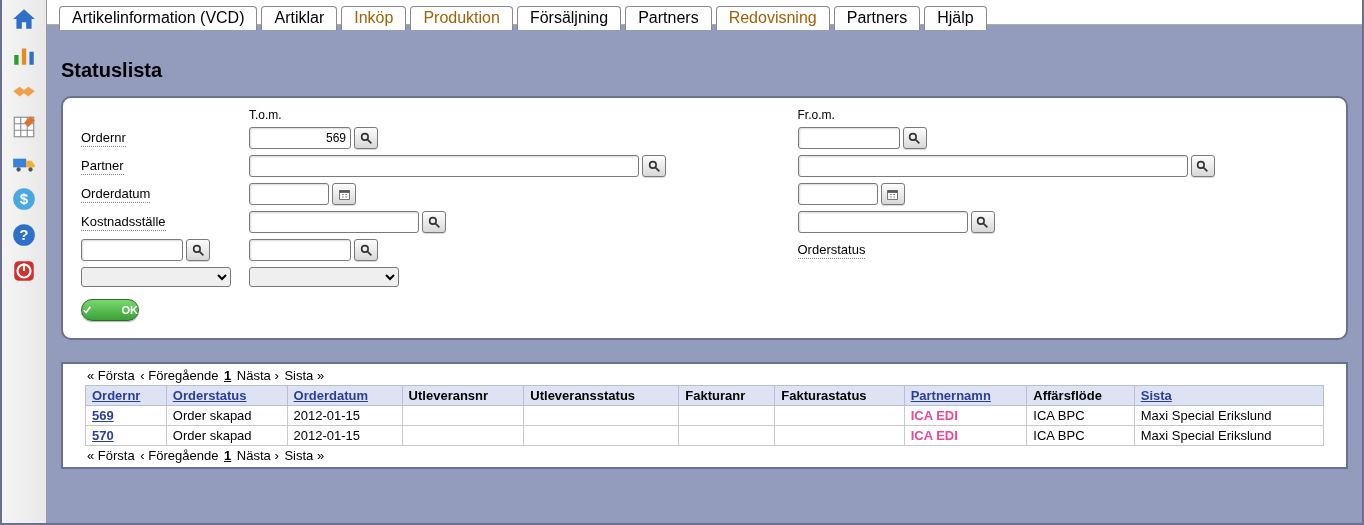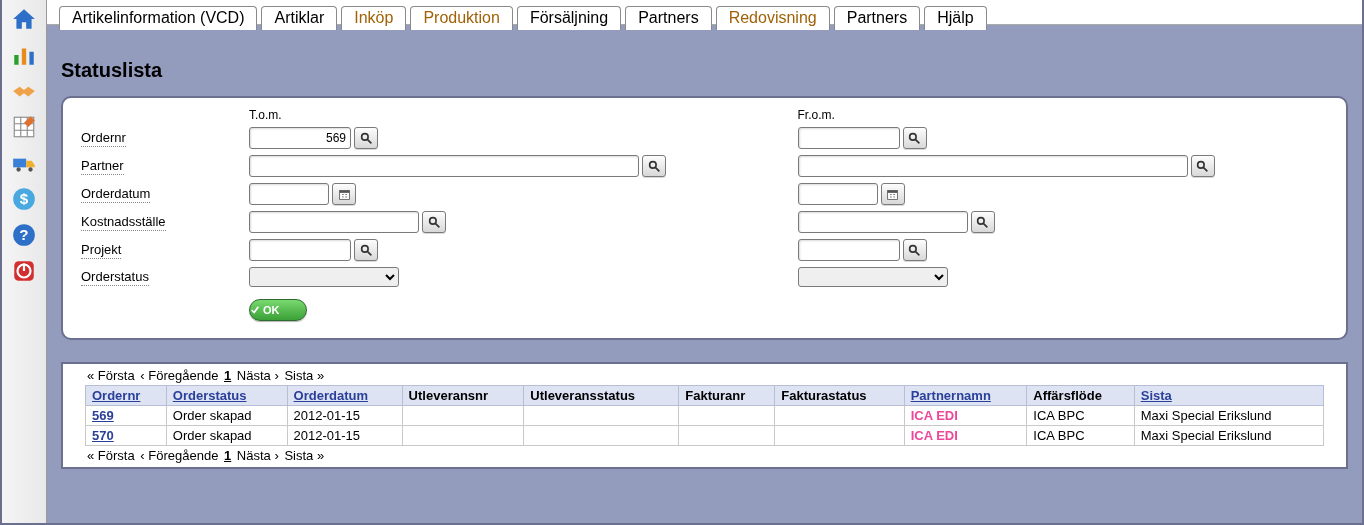--- a/index.html
+++ b/index.html
@@ -19,21 +19,21 @@
 .lbl{border-bottom:1px dotted #888;display:inline-block;padding-bottom:1px;font-size:13px}
 .cell{padding:3px 0;display:flex;align-items:center;gap:3px}
 input.fld{border:1px solid #7a7a7a;border-radius:3px;height:18px;padding:1px 4px;font-family:inherit;font-size:12px;box-shadow:inset 1px 1px 2px rgba(0,0,0,.15)}
 .fld.short{width:92px;text-align:right}
 .fld.med{width:70px}
 .fld.wide{width:380px}
 .fld.mid{width:160px}
 .ico-btn{width:22px;height:20px;border:1px solid #7a7a7a;border-radius:3px;background:linear-gradient(#fdfdfd,#d8d8d8);display:flex;align-items:center;justify-content:center;cursor:pointer;box-shadow:0 1px 0 rgba(0,0,0,.15)}
 .ico-btn svg{width:13px;height:13px}
 select.sel{width:150px;height:20px;border:1px solid #7a7a7a;border-radius:3px;font-family:inherit;font-size:12px}
-.ok-btn{width:56px;height:20px;border:1px solid #2e6b2e;border-radius:11px;background:linear-gradient(#79d96f,#3aa037);color:#fff;font-weight:bold;font-size:11px;display:flex;align-items:center;justify-content:flex-start;cursor:pointer;box-shadow:0 1px 1px rgba(0,0,0,.3);gap:3px;margin-top:6px}
+.ok-btn{width:56px;height:20px;border:1px solid #2e6b2e;border-radius:11px;background:linear-gradient(#79d96f,#3aa037);color:#fff;font-weight:bold;font-size:11px;display:flex;align-items:center;justify-content:space-between;cursor:pointer;box-shadow:0 1px 1px rgba(0,0,0,.3);gap:3px;margin-top:6px}
 .ok-btn svg{width:10px;height:10px}
 .table-wrap{background:#fff;border:2px solid #6b7090;margin-top:22px;padding:2px 22px}
 .pager{font-size:13px;padding:2px 2px}
 .pager span{margin-right:2px}
 .pager .curr{font-weight:bold;text-decoration:underline}
 table{width:100%;border-collapse:collapse;font-size:13px}
 th{background:#dde3f3;border:1px solid #b8bed6;text-align:left;padding:2px 6px;font-weight:bold}
 th.linkh{color:#2a3f9a;text-decoration:underline;cursor:pointer}
 td{border:1px solid #c9c9c9;padding:2px 6px}
 td.link{color:#2a3f9a;font-weight:bold;text-decoration:underline;cursor:pointer}
@@ -202,23 +202,20 @@
           <div class="cell">
               <input class="fld mid" value="" style="">
               <div class="ico-btn">
                 <svg viewBox="0 0 16 16">
                   <circle cx="6" cy="6" r="4" fill="none" stroke="#333" stroke-width="2"></circle>
                   <path d="M9 9l5 5" stroke="#333" stroke-width="2"></path>
                 </svg>
               </div>
             </div>
 
-          <div class="cell">
-              <span class="lbl">Projekt</span>
-            </div>
           <div class="cell">
               <input class="fld short" style="text-align: left;" value="">
               <div class="ico-btn">
                 <svg viewBox="0 0 16 16">
                   <circle cx="6" cy="6" r="4" fill="none" stroke="#333" stroke-width="2"></circle>
                   <path d="M9 9l5 5" stroke="#333" stroke-width="2"></path>
                 </svg>
               </div>
             </div>
           <div class="cell">

